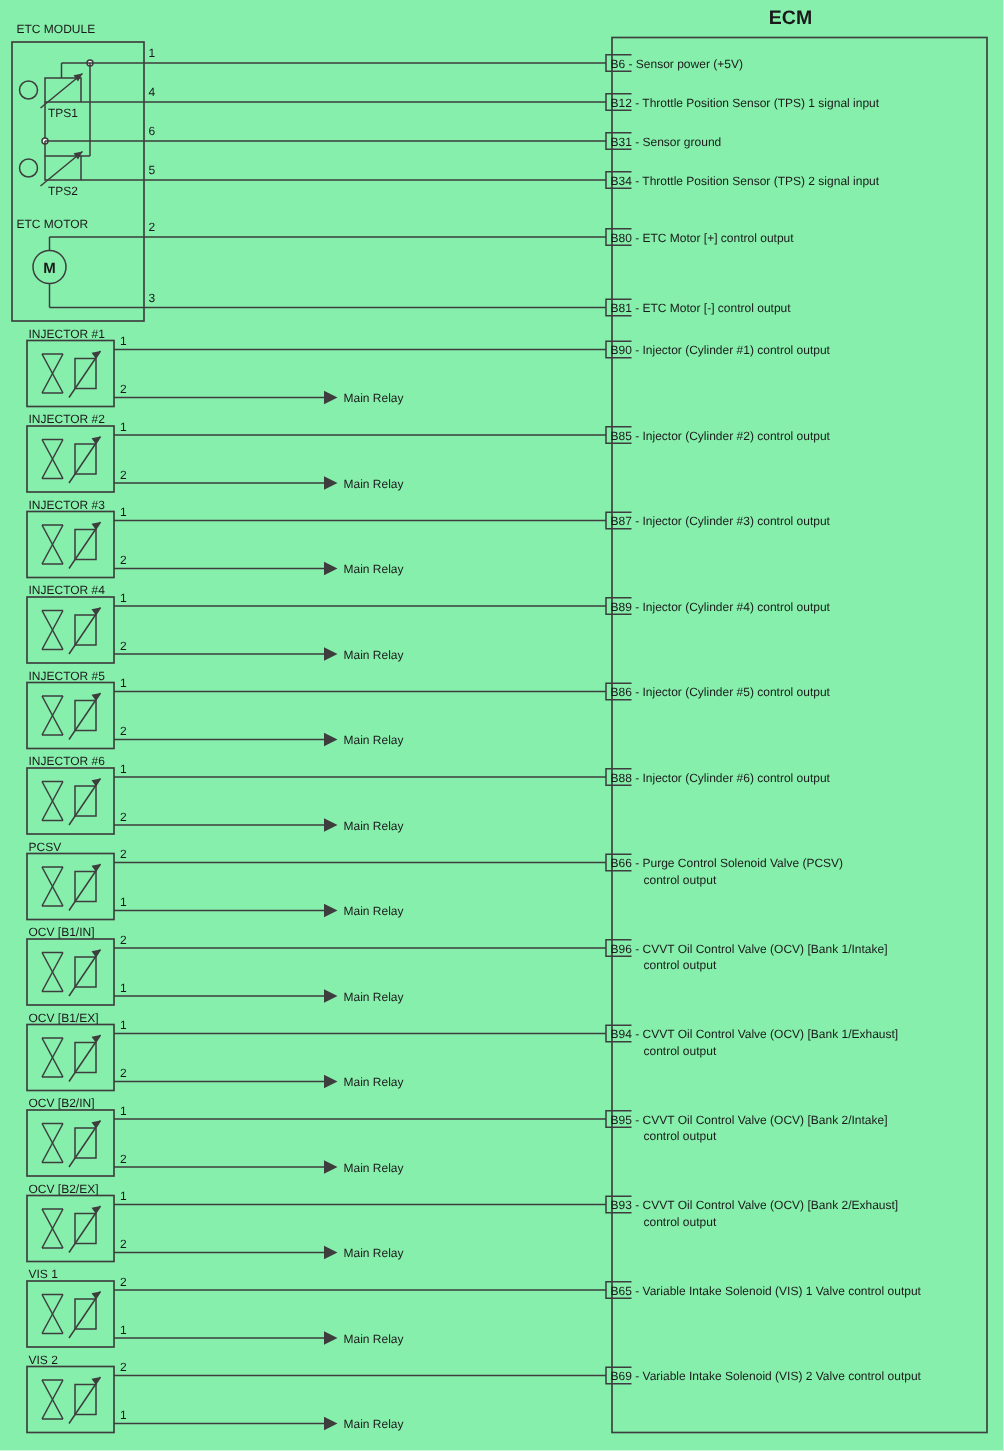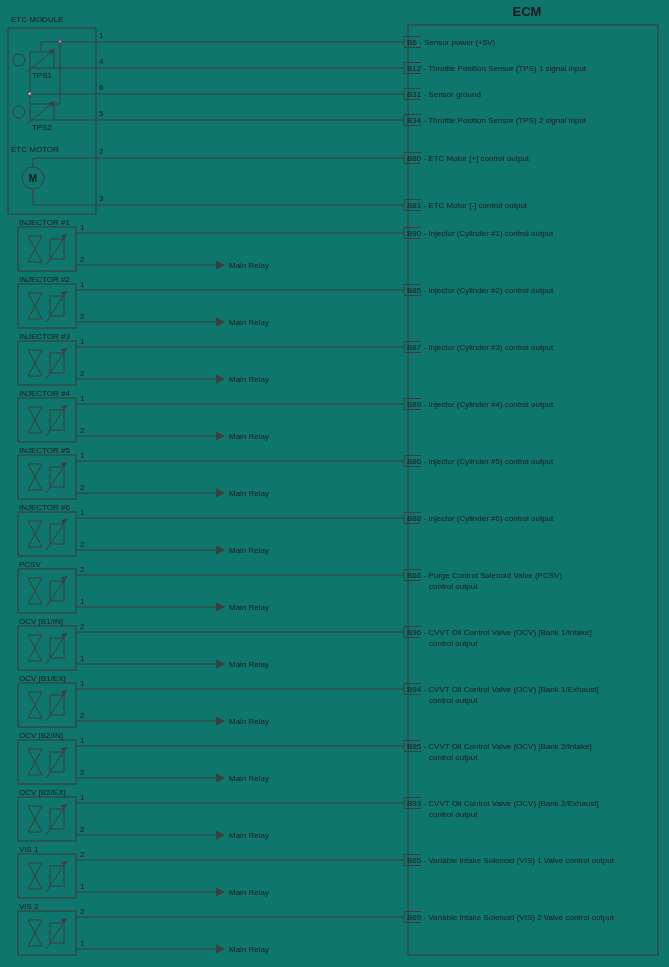--- a/index.html
+++ b/index.html
@@ -1,16 +1,16 @@
 <!DOCTYPE html>
 <html><head>
 <meta charset="utf-8">
 <style>
   html,body{margin:0;padding:0;background:#ffffff;}
-  .page{position:relative;width:669px;height:967px;background:#0f766e;overflow:hidden;
+  .page{position:relative;width:669px;height:967px;background:#86efac;overflow:hidden;
         font-family:"Liberation Sans", sans-serif;}
   svg{display:block;}
   .wire{stroke:#3d3d3d;stroke-width:1;fill:none;}
   .box{fill:none;stroke:#3d3d3d;stroke-width:1.1;}
   .sym{fill:none;stroke:#3d3d3d;stroke-width:1;}
   .fill{fill:#3d3d3d;stroke:none;}
   .junction{fill:#ffffff;stroke:#3d3d3d;stroke-width:1;}
   text{fill:#1a1a1a;font-family:"Liberation Sans", sans-serif;}
   .lbl{font-size:8px;}
   .lbl-c{font-size:8px;text-anchor:middle;}

